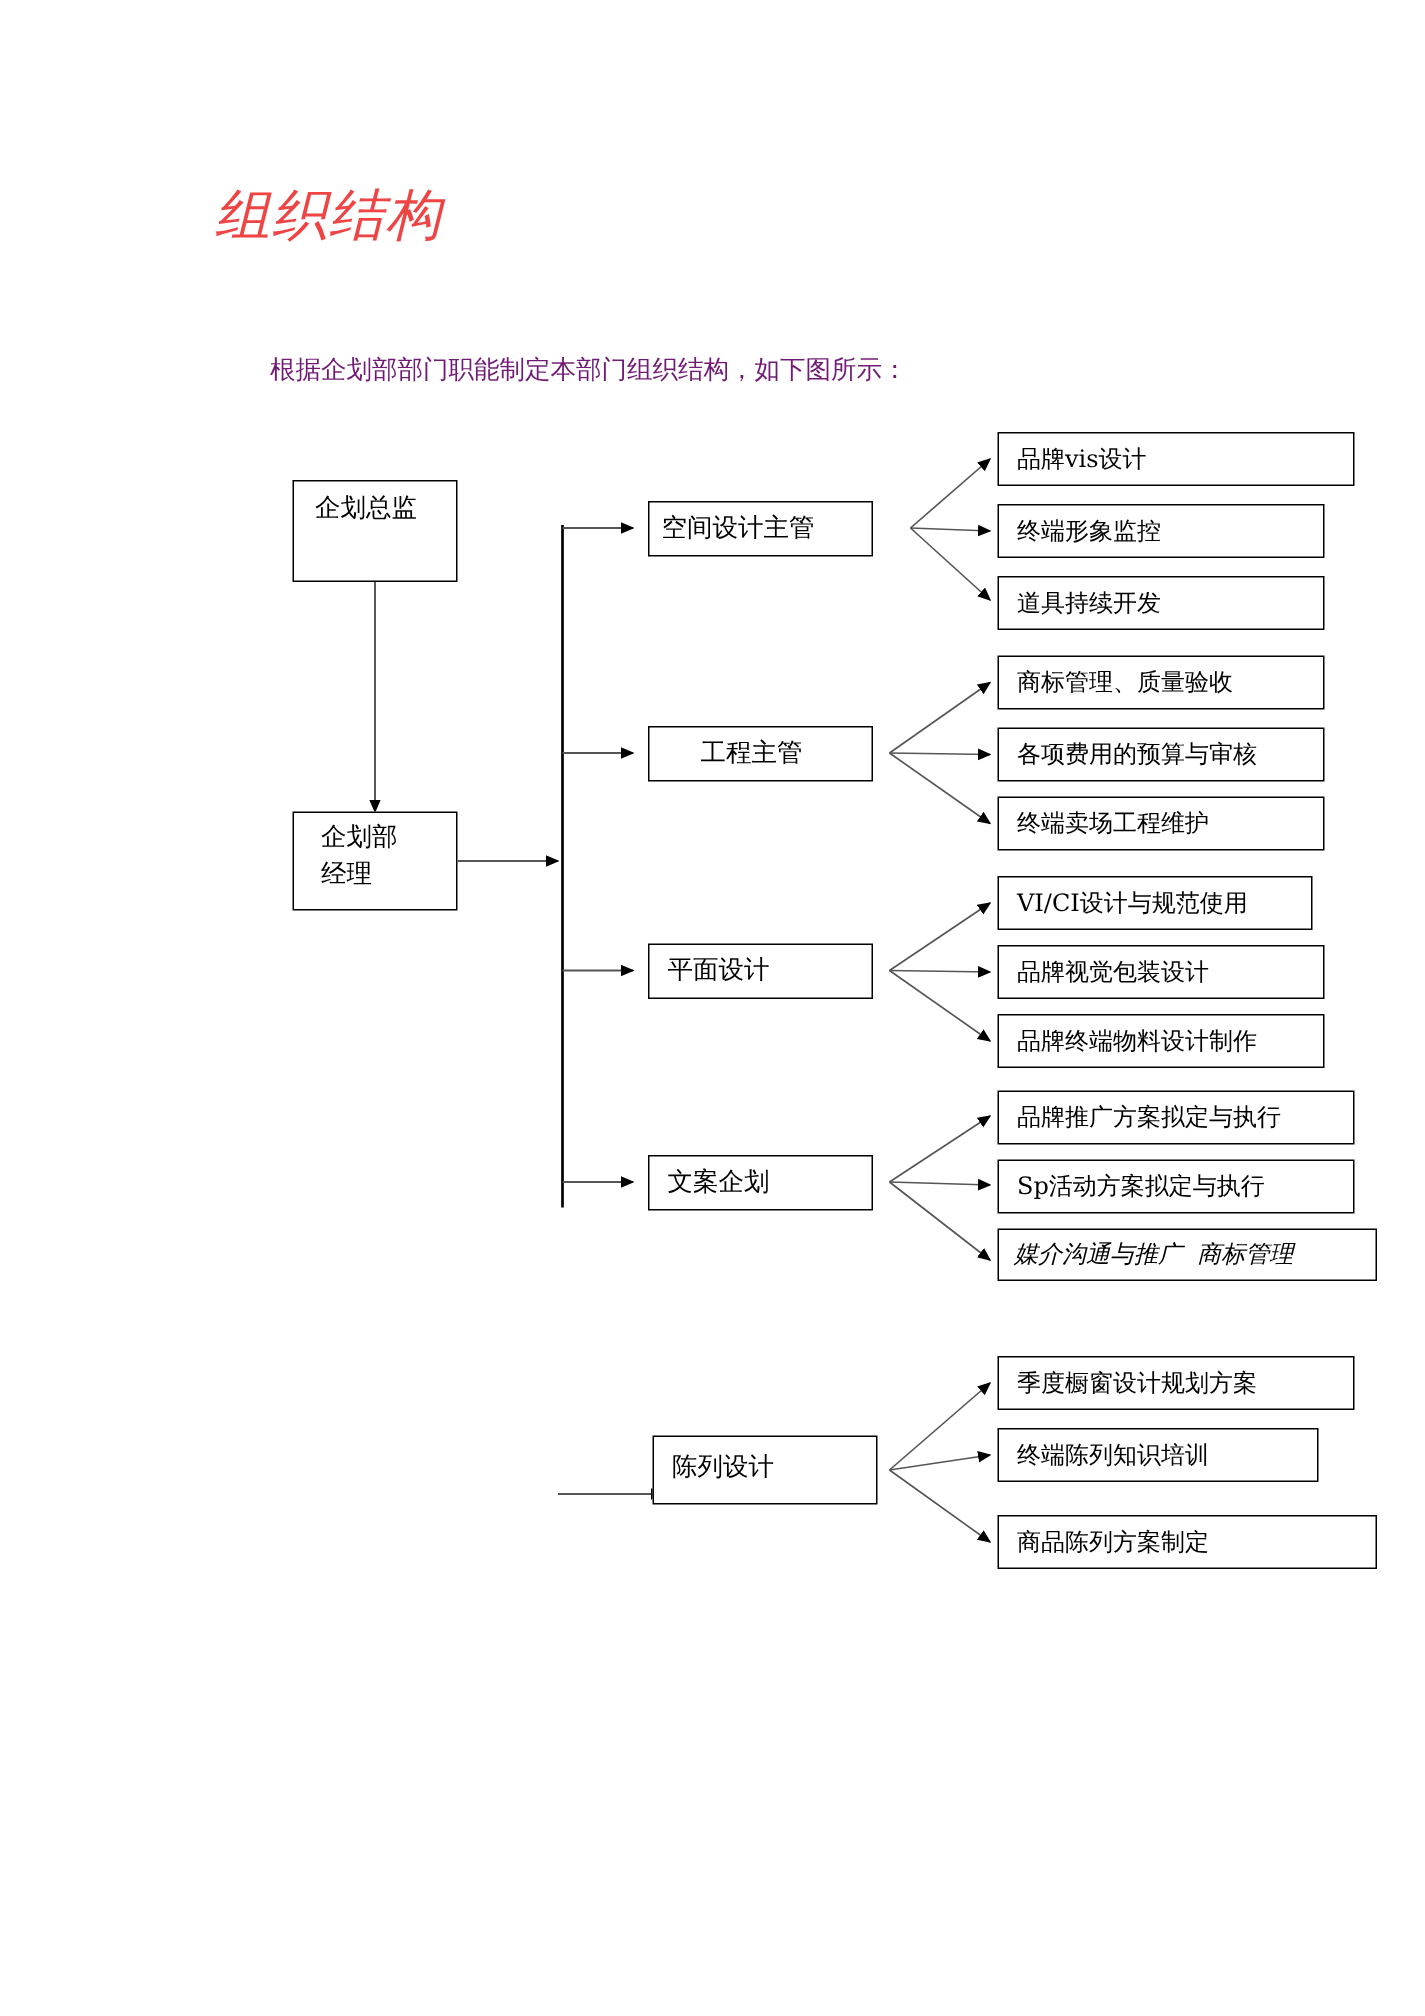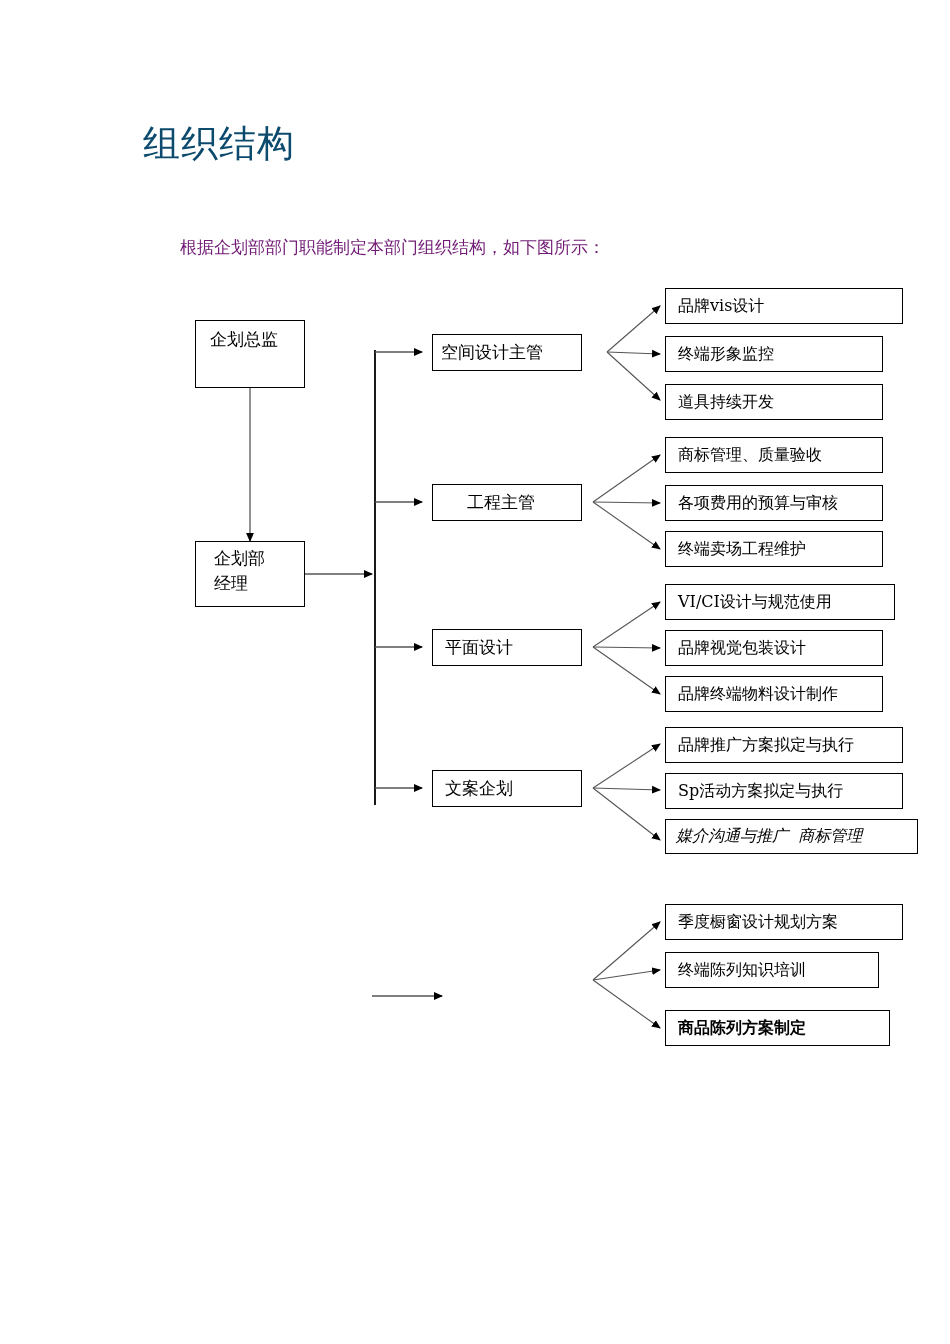--- a/index.html
+++ b/index.html
@@ -21,23 +21,24 @@
     height: 1344px;
     background: #ffffff;
   }
   #page-title {
     position: absolute;
     left: 143px;
     top: 121px;
     font-family: "DejaVu Serif", "Liberation Serif", serif;
     font-size: 37px;
     line-height: 45px;
-    color: #0c4a6e;
+    color: #ef4444;
     letter-spacing: 1px;
     white-space: nowrap;
+    font-style: italic;
   }
   #intro-text {
     position: absolute;
     left: 180px;
     top: 234px;
     font-family: "DejaVu Serif", "Liberation Serif", serif;
     font-size: 17px;
     line-height: 26px;
     color: #701a75;
     white-space: nowrap;
@@ -152,20 +153,23 @@
     </div>
 
     <div class="node-box mid" style="left:432px; top:629px; width:150px; height:37px;">
       <span class="node-label" style="left:12px; top:5px;">平面设计</span>
     </div>
 
     <div class="node-box mid" style="left:432px; top:770px; width:150px; height:37px;">
       <span class="node-label" style="left:12px; top:5px;">文案企划</span>
     </div>
 
+    <div class="node-box mid" style="left:435px; top:957px; width:150px; height:46px;">
+      <span class="node-label" style="left:12px; top:8px;">陈列设计</span>
+    </div>
 
     <div class="node-box leaf" style="left:665px; top:288px; width:238px; height:36px;">
       <span class="node-label" style="left:12px; top:5px;">品牌vis设计</span>
     </div>
     <div class="node-box leaf" style="left:665px; top:336px; width:218px; height:36px;">
       <span class="node-label" style="left:12px; top:5px;">终端形象监控</span>
     </div>
     <div class="node-box leaf" style="left:665px; top:384px; width:218px; height:36px;">
       <span class="node-label" style="left:12px; top:5px;">道具持续开发</span>
     </div>
@@ -173,21 +177,21 @@
     <div class="node-box leaf" style="left:665px; top:437px; width:218px; height:36px;">
       <span class="node-label" style="left:12px; top:5px;">商标管理、质量验收</span>
     </div>
     <div class="node-box leaf" style="left:665px; top:485px; width:218px; height:36px;">
       <span class="node-label" style="left:12px; top:5px;">各项费用的预算与审核</span>
     </div>
     <div class="node-box leaf" style="left:665px; top:531px; width:218px; height:36px;">
       <span class="node-label" style="left:12px; top:5px;">终端卖场工程维护</span>
     </div>
 
-    <div class="node-box leaf" style="left:665px; top:584px; width:230px; height:36px;">
+    <div class="node-box leaf" style="left:665px; top:584px; width:210px; height:36px;">
       <span class="node-label" style="left:12px; top:5px;">VI/CI设计与规范使用</span>
     </div>
     <div class="node-box leaf" style="left:665px; top:630px; width:218px; height:36px;">
       <span class="node-label" style="left:12px; top:5px;">品牌视觉包装设计</span>
     </div>
     <div class="node-box leaf" style="left:665px; top:676px; width:218px; height:36px;">
       <span class="node-label" style="left:12px; top:5px;">品牌终端物料设计制作</span>
     </div>
 
     <div class="node-box leaf" style="left:665px; top:727px; width:238px; height:36px;">
@@ -199,18 +203,18 @@
     <div class="node-box leaf" style="left:665px; top:819px; width:253px; height:35px;">
       <span class="node-label" style="left:10px; top:4px;font-style:italic;">媒介沟通与推广  商标管理</span>
     </div>
 
     <div class="node-box leaf" style="left:665px; top:904px; width:238px; height:36px;">
       <span class="node-label" style="left:12px; top:5px;">季度橱窗设计规划方案</span>
     </div>
     <div class="node-box leaf" style="left:665px; top:952px; width:214px; height:36px;">
       <span class="node-label" style="left:12px; top:5px;">终端陈列知识培训</span>
     </div>
-    <div class="node-box leaf" style="left:665px; top:1010px; width:225px; height:36px;font-weight:bold;">
+    <div class="node-box leaf" style="left:665px; top:1010px; width:253px; height:36px;">
       <span class="node-label" style="left:12px; top:5px;">商品陈列方案制定</span>
     </div>
 
   </div>
 </div>
 
 </body></html>

